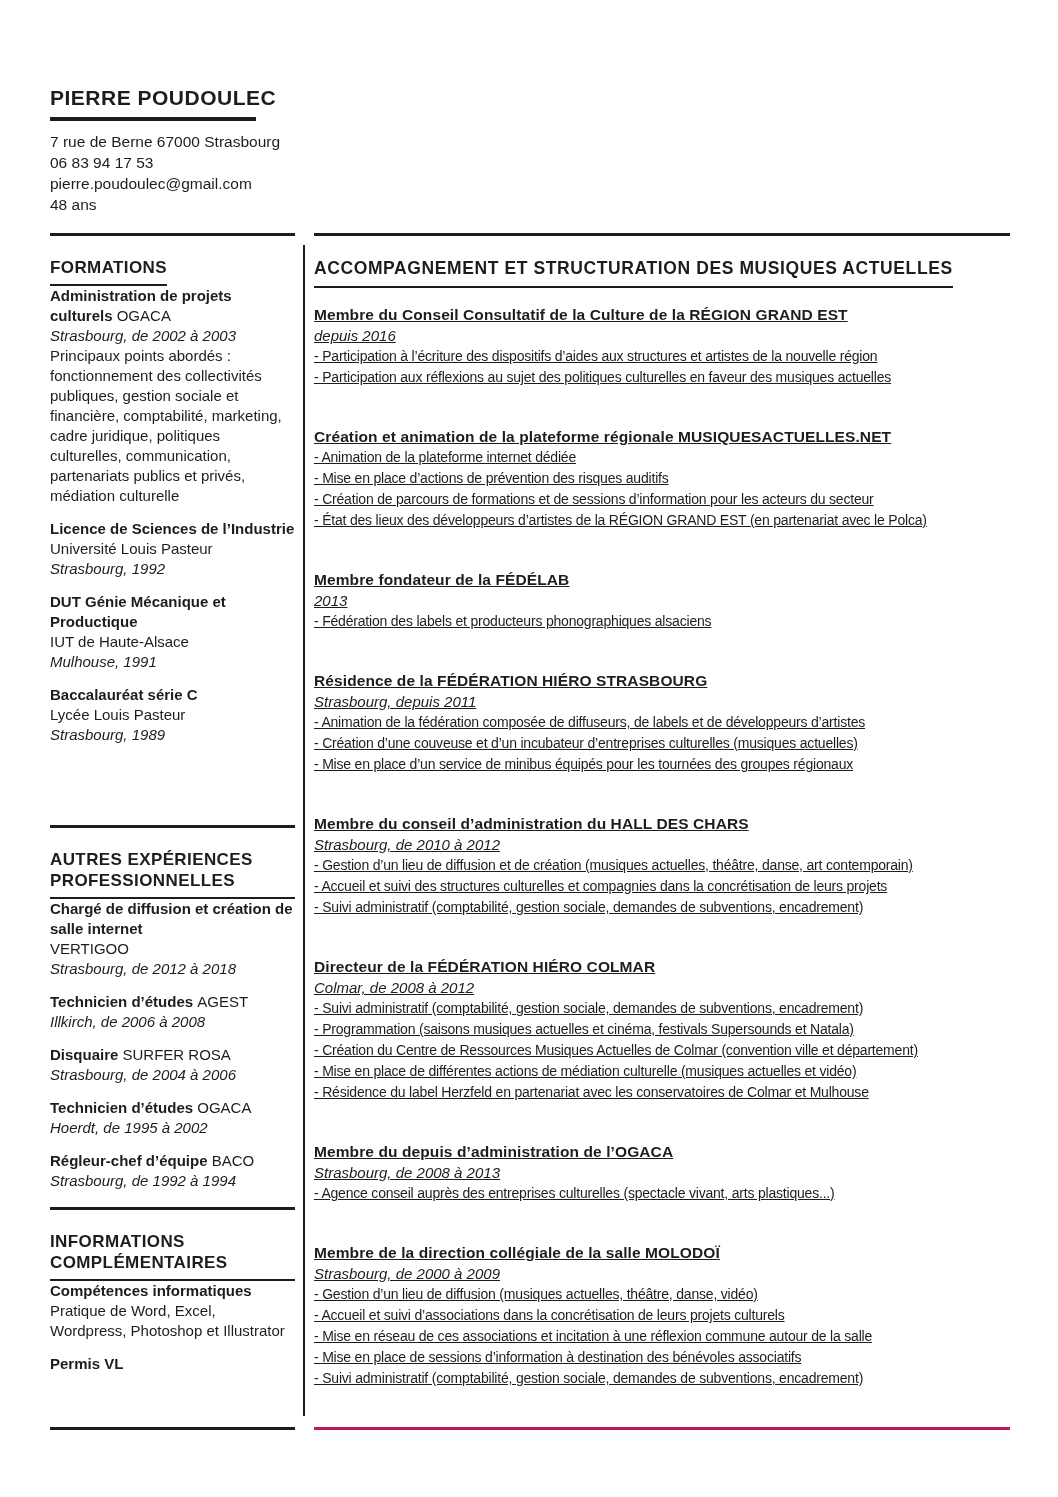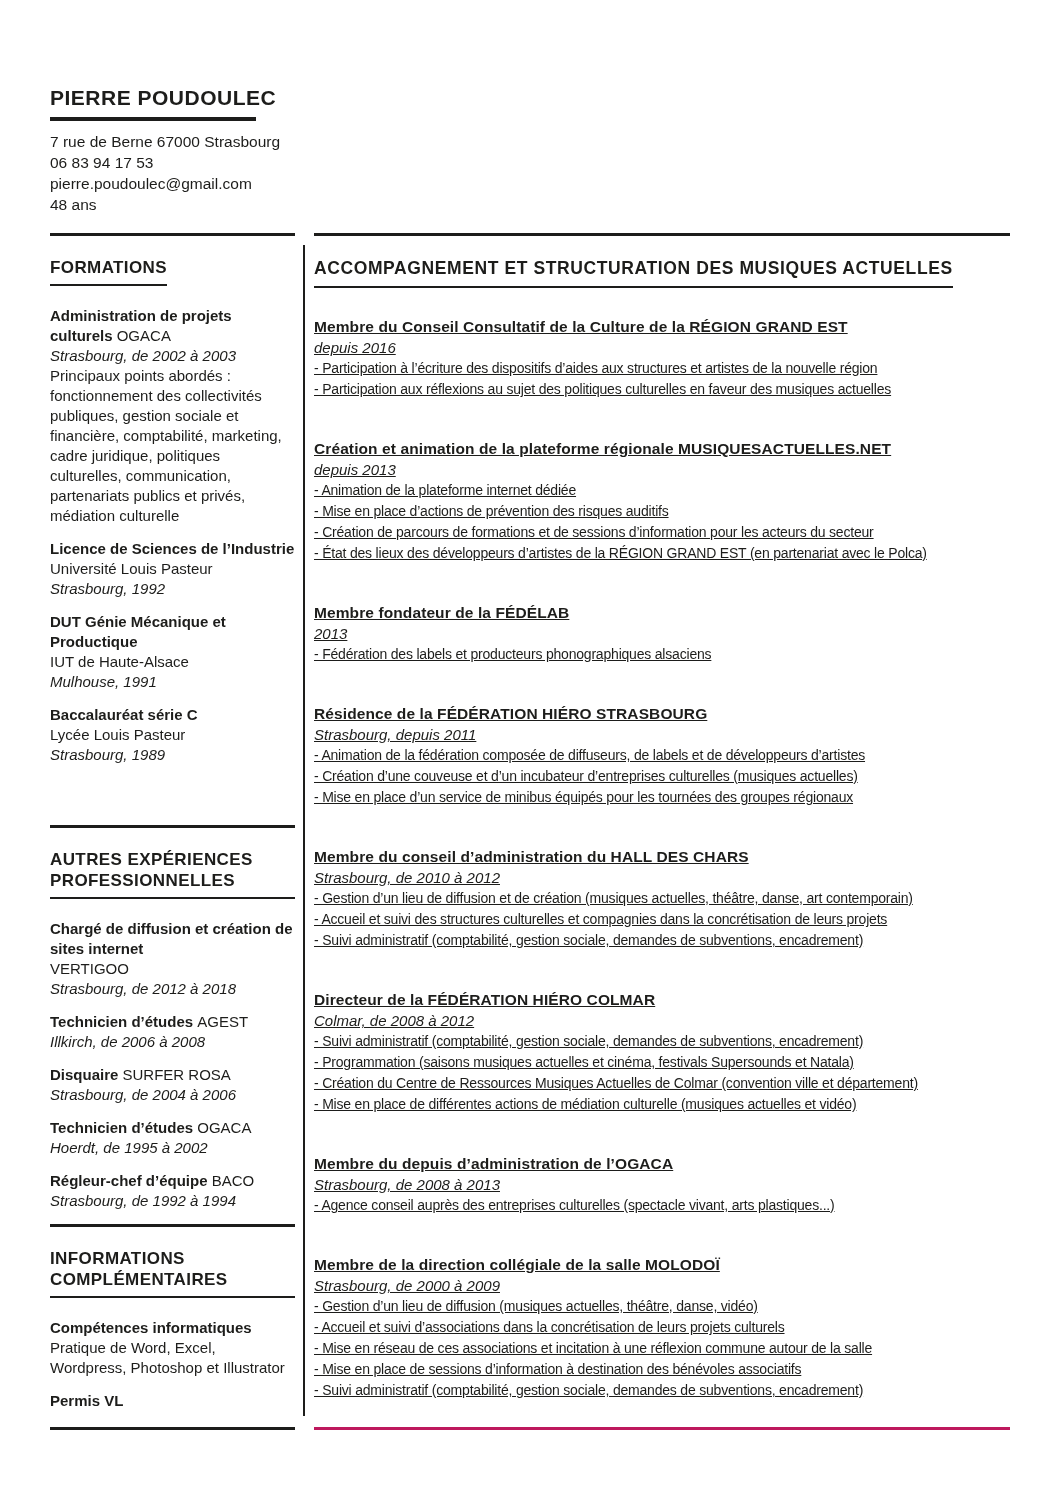--- a/index.html
+++ b/index.html
@@ -29,35 +29,35 @@
 
   
   .lc-section { padding-top:21px; }
   .lc-section + .lc-section { border-top:3px solid #1d1d1b; }
   .sec-formations { min-height:589px; }
   .sec-autres { min-height:382px; }
   .sec-infos { flex:1; }
   .lc-heading {
     font-size:17px; font-weight:bold; letter-spacing:.4px; line-height:21px;
     display:inline-block; border-bottom:2px solid #1d1d1b;
-    padding-bottom:6px; margin-bottom:20px;
+    padding-bottom:6px; margin-bottom:0;
   }
   .lc-entry { font-size:15px; line-height:20px; margin-bottom:13px; }
   .lc-title { font-weight:bold; }
   .lc-title .r { font-weight:normal; }
   .lc-org { font-weight:normal; }
   .lc-date { font-style:italic; }
 
   
   .rc-title {
     font-size:17.5px; font-weight:bold; letter-spacing:.6px; line-height:22px;
     display:inline-block; border-bottom:2px solid #1d1d1b;
     padding-bottom:7px; margin-top:21px;
   }
-  .rc-entry { margin-top:28px; margin-bottom:38px; line-height:21px; }
+  .rc-entry { margin-top:16px; margin-bottom:38px; line-height:21px; }
   .rc-entry-title { font-size:15.5px; font-weight:bold; letter-spacing:.1px; }
   .rc-date { font-style:italic; font-size:15px; }
   .rc-bullet { font-size:14px; letter-spacing:-.2px; padding-left:12px; text-indent:-12px; }
 </style>
 </head>
 <body>
 
 <div class="page">
 
   <header>
@@ -95,21 +95,21 @@
         <div class="lc-entry">
           <div class="lc-title">Baccalauréat série C</div>
           <div class="lc-org">Lycée Louis Pasteur</div>
           <div class="lc-date">Strasbourg, 1989</div>
         </div>
       </section>
 
       <section class="lc-section sec-autres">
         <h2 class="lc-heading">AUTRES EXPÉRIENCES PROFESSIONNELLES</h2>
         <div class="lc-entry">
-          <div class="lc-title">Chargé de diffusion et création de sites internet</div>
+          <div class="lc-title">Chargé de diffusion et création de salle internet</div>
           <div class="lc-org">VERTIGOO</div>
           <div class="lc-date">Strasbourg, de 2012 à 2018</div>
         </div>
         <div class="lc-entry">
           <div class="lc-title"><span class="b">Technicien d’études</span> <span class="r">AGEST</span></div>
           <div class="lc-date">Illkirch, de 2006 à 2008</div>
         </div>
         <div class="lc-entry">
           <div class="lc-title"><span class="b">Disquaire</span> <span class="r">SURFER ROSA</span></div>
           <div class="lc-date">Strasbourg, de 2004 à 2006</div>
@@ -146,21 +146,20 @@
         <div class="rc-entry-title">Membre du Conseil Consultatif de la Culture de la RÉGION GRAND EST</div>
         <div class="rc-date">depuis 2016</div>
         <div class="rc-bullets">
           <div class="rc-bullet">- Participation à l’écriture des dispositifs d’aides aux structures et artistes de la nouvelle région</div>
           <div class="rc-bullet">- Participation aux réflexions au sujet des politiques culturelles en faveur des musiques actuelles</div>
         </div>
       </div>
 
       <div class="rc-entry">
         <div class="rc-entry-title">Création et animation de la plateforme régionale MUSIQUESACTUELLES.NET</div>
-        <div class="rc-date">depuis 2013</div>
         <div class="rc-bullets">
           <div class="rc-bullet">- Animation de la plateforme internet dédiée</div>
           <div class="rc-bullet">- Mise en place d’actions de prévention des risques auditifs</div>
           <div class="rc-bullet">- Création de parcours de formations et de sessions d’information pour les acteurs du secteur</div>
           <div class="rc-bullet">- État des lieux des développeurs d’artistes de la RÉGION GRAND EST (en partenariat avec le Polca)</div>
         </div>
       </div>
 
       <div class="rc-entry">
         <div class="rc-entry-title">Membre fondateur de la FÉDÉLAB</div>
@@ -191,20 +190,21 @@
       </div>
 
       <div class="rc-entry">
         <div class="rc-entry-title">Directeur de la FÉDÉRATION HIÉRO COLMAR</div>
         <div class="rc-date">Colmar, de 2008 à 2012</div>
         <div class="rc-bullets">
           <div class="rc-bullet">- Suivi administratif (comptabilité, gestion sociale, demandes de subventions, encadrement)</div>
           <div class="rc-bullet">- Programmation (saisons musiques actuelles et cinéma, festivals Supersounds et Natala)</div>
           <div class="rc-bullet">- Création du Centre de Ressources Musiques Actuelles de Colmar (convention ville et département)</div>
           <div class="rc-bullet">- Mise en place de différentes actions de médiation culturelle (musiques actuelles et vidéo)</div>
+          <div class="rc-bullet">- Résidence du label Herzfeld en partenariat avec les conservatoires de Colmar et Mulhouse</div>
         </div>
       </div>
 
       <div class="rc-entry">
         <div class="rc-entry-title">Membre du depuis d’administration de l’OGACA</div>
         <div class="rc-date">Strasbourg, de 2008 à 2013</div>
         <div class="rc-bullets">
           <div class="rc-bullet">- Agence conseil auprès des entreprises culturelles (spectacle vivant, arts plastiques...)</div>
         </div>
       </div>

